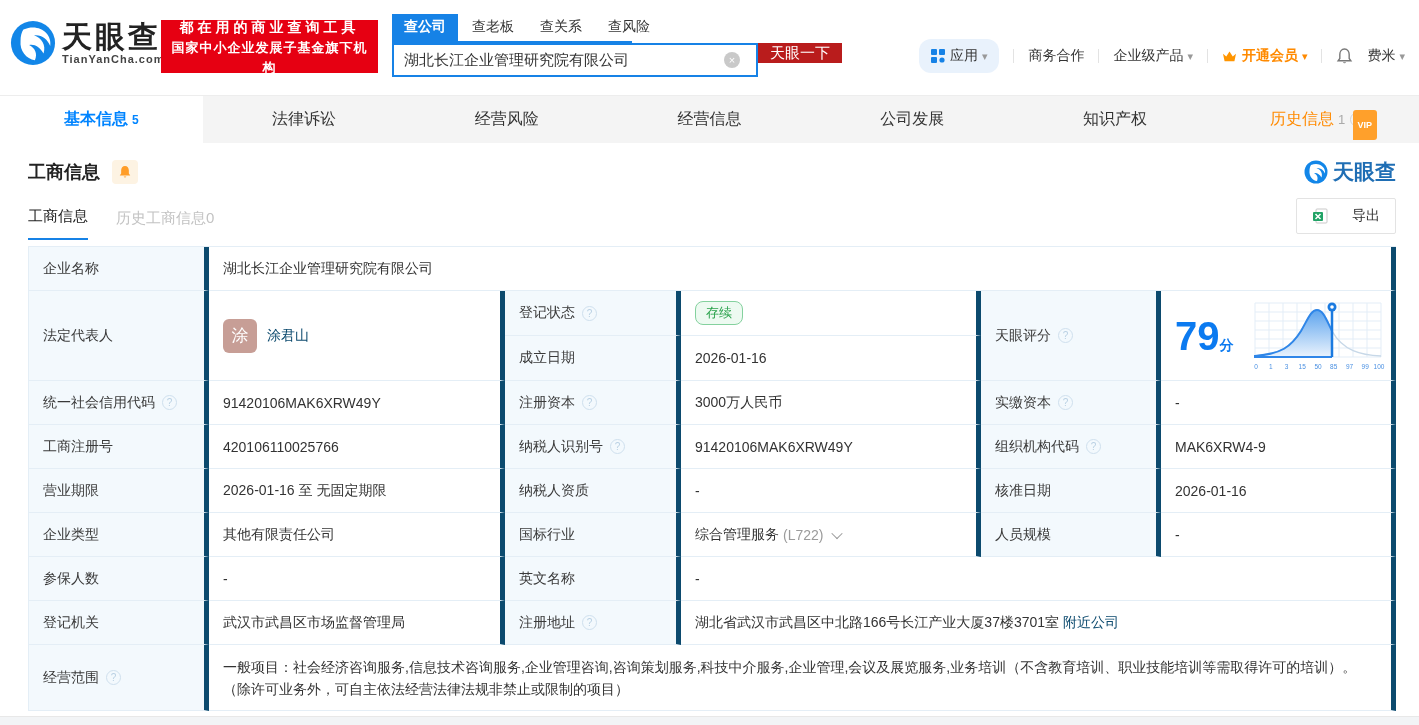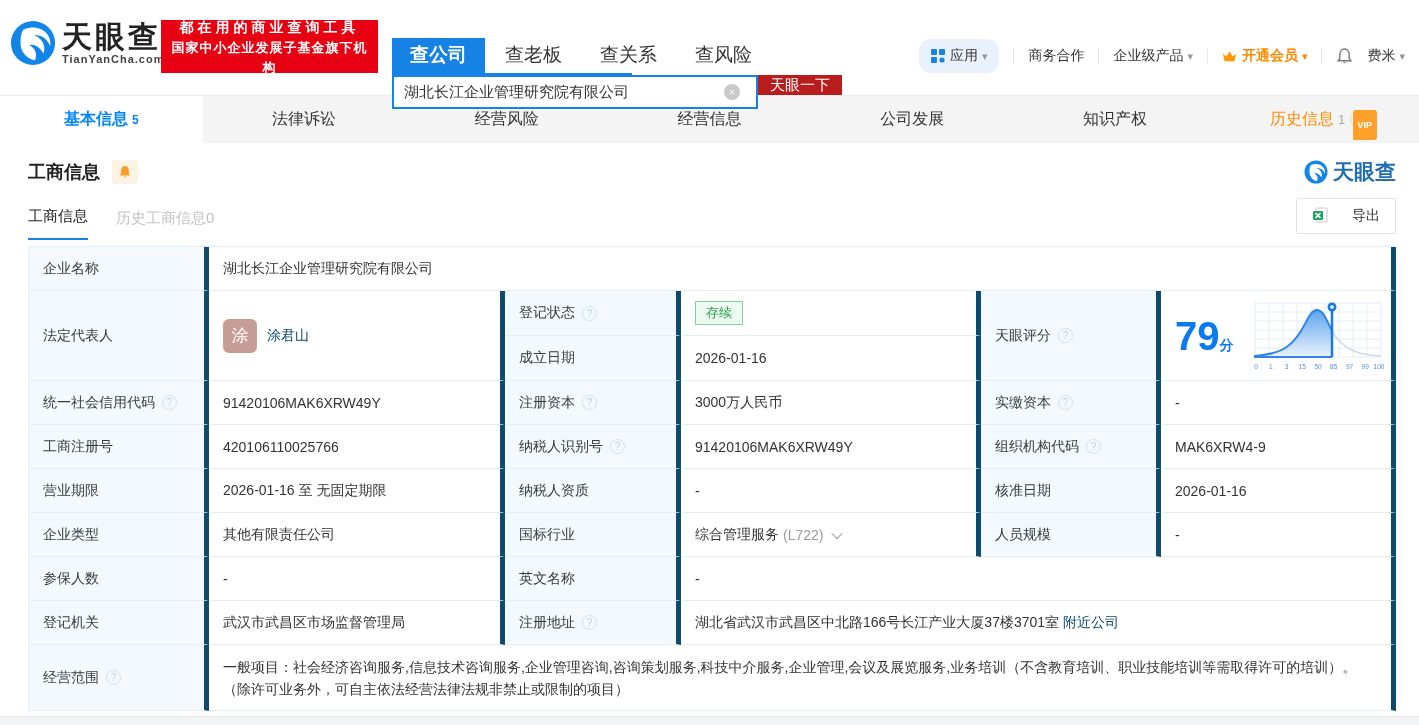--- a/index.html
+++ b/index.html
@@ -9,21 +9,21 @@
   .header { position:relative; height:95px; background:#fff; }
   .logo { position:absolute; left:10px; top:20px; display:flex; align-items:center; cursor:pointer; }
   .logo-text { margin-left:6px; }
   .logo-title { font-size:30px; font-weight:bold; color:#222; letter-spacing:3px; line-height:32px; }
   .logo-domain { font-size:11px; color:#444; font-weight:bold; letter-spacing:1px; }
   .promo { position:absolute; left:161px; top:20px; width:217px; height:53px; background:#e60012; color:#fff; display:flex; flex-direction:column; justify-content:center; text-align:center; padding:0 6px; }
   .promo-line1 { font-size:14px; font-weight:bold; letter-spacing:4px; line-height:22px; }
   .promo-line2 { font-size:13px; font-weight:bold; letter-spacing:1px; line-height:20px; }
   .search { position:absolute; left:392px; top:14px; }
   .search-tabs { display:flex; align-items:flex-end; width:240px; border-bottom:2px solid #1682e6; }
-  .search-tab { font-size:19px; color:#333; padding:4px 18px 5px; margin-right:2px; cursor:pointer; white-space:nowrap;margin-top:24px; }
+  .search-tab { font-size:14px; color:#333; padding:4px 12px 5px; margin-right:2px; cursor:pointer; white-space:nowrap; }
   .search-tab.active { background:#1682e6; color:#fff; font-weight:bold; }
   .search-row { display:flex; position:relative; }
   .search-input { width:366px; height:34px; border:2px solid #1682e6; padding:0 34px 0 10px; font-size:15px; color:#333; outline:none; font-family:inherit; }
   .clear-btn { position:absolute; right:102px; top:9px; width:16px; height:16px; border-radius:50%; background:#c9c9c9; color:#fff; font-size:11px; line-height:16px; text-align:center; cursor:pointer; }
   .clear-btn::before { content:"×"; }
   .search-btn { width:84px; height:20px; background:#b91c1c; color:#fff; border:none; font-size:15px; cursor:pointer; font-family:inherit; }
   .topnav { position:absolute; right:14px; top:38px; display:flex; align-items:center; height:36px; }
   .nav-item { font-size:14px; color:#333; cursor:pointer; display:flex; align-items:center; white-space:nowrap; }
   .apps-pill { background:#e9f2fc; border-radius:12px; padding:8px 12px; }
   .nav-caret::after { content:"▾"; font-size:11px; color:#999; margin-left:4px; }
@@ -48,33 +48,33 @@
   .section-head { display:flex; align-items:center; padding:15px 23px 8px 28px; }
   .section-title { font-size:18px; font-weight:bold; color:#222; }
   .bell-badge { margin-left:12px; width:26px; height:24px; background:#fdf3e3; border-radius:4px; display:flex; align-items:center; justify-content:center; cursor:pointer; }
   .brand-right { margin-left:auto; display:flex; align-items:center; gap:5px; font-size:21px; font-weight:bold; color:#1f6eb4; }
 
   
   .subtab-row { display:flex; align-items:flex-end; padding:0 23px 0 28px; height:46px; }
   .subtab { font-size:15px; margin-right:28px; padding-bottom:12px; cursor:pointer; }
   .subtab.active { color:#222; border-bottom:2px solid #1682e6; }
   .subtab.dim { color:#c3c3c3; }
-  .export-btn { margin-left:auto; margin-bottom:6px; display:flex; gap:24px; border:1px solid #e3e3e3; background:#fff; border-radius:2px; padding:8px 15px; font-size:14px; color:#333; cursor:pointer; font-family:inherit; }
+  .export-btn { margin-left:auto; margin-bottom:6px; display:flex; align-items:center; gap:24px; border:1px solid #e3e3e3; background:#fff; border-radius:2px; padding:8px 15px; font-size:14px; color:#333; cursor:pointer; font-family:inherit; }
 
   
   .info-table { margin:6px 23px 0 28px; display:grid; grid-template-columns:180px 296px 176px 300px 180px 1fr; grid-template-rows:44px 45px 45px 44px 44px 44px 44px 44px 44px 66px; border-top:1px solid #e4eef6; border-left:1px solid #e4eef6; font-size:14px; }
   .cell { border-right:5px solid #0c4a6e; border-bottom:1px solid #e4eef6; padding:0 14px; display:flex; align-items:center; background:#fff; overflow:hidden; }
   .lbl { background:#f3f9fd; color:#3a3a3a; }
   .span5 { grid-column:span 5; }
   .span3 { grid-column:span 3; }
   .rspan2 { grid-row:span 2; }
   .help { width:15px; height:15px; border-radius:50%; border:1px solid #cfe0ee; color:#b9d0e3; font-size:10px; line-height:13px; text-align:center; margin-left:7px; flex:none; cursor:pointer; }
   .help::after { content:"?"; }
   a.blue, .blue-link { color:#0c4a6e; text-decoration:none; cursor:pointer; }
-  .badge-green { display:inline-block; border:1px solid #84d19e; background:#edfaf1; color:#2ba24c; font-size:13px; padding:2px 10px; border-radius:0; line-height:18px; }
+  .badge-green { display:inline-block; border:1px solid #84d19e; background:#edfaf1; color:#2ba24c; font-size:13px; padding:2px 10px; border-radius:8px; line-height:18px; }
   .avatar { width:34px; height:34px; border-radius:6px; background:#c79e96; color:#fff; font-size:17px; display:flex; align-items:center; justify-content:center; margin-right:10px; flex:none; cursor:pointer; }
   .dim-code { color:#9b9b9b; margin-left:4px; }
   .chev-down { width:8px; height:8px; border-right:1px solid #999; border-bottom:1px solid #999; transform:rotate(45deg) translate(-1px,-1px); margin-left:10px; cursor:pointer; flex:none; }
   .scope-cell { align-items:center; line-height:22px; padding:10px 14px; }
   .score-cell { justify-content:space-between; padding:0 6px 0 14px; }
   .score-num { color:#0b7af0; font-weight:bold; font-size:40px; line-height:1; }
   .score-unit { color:#0b7af0; font-size:14px; font-weight:bold; }
   .page-bottom { position:absolute; left:0; right:0; bottom:0; height:9px; background:#f2f4f6; border-top:1px solid #e8e8e8; }
 </style>
 </head>

